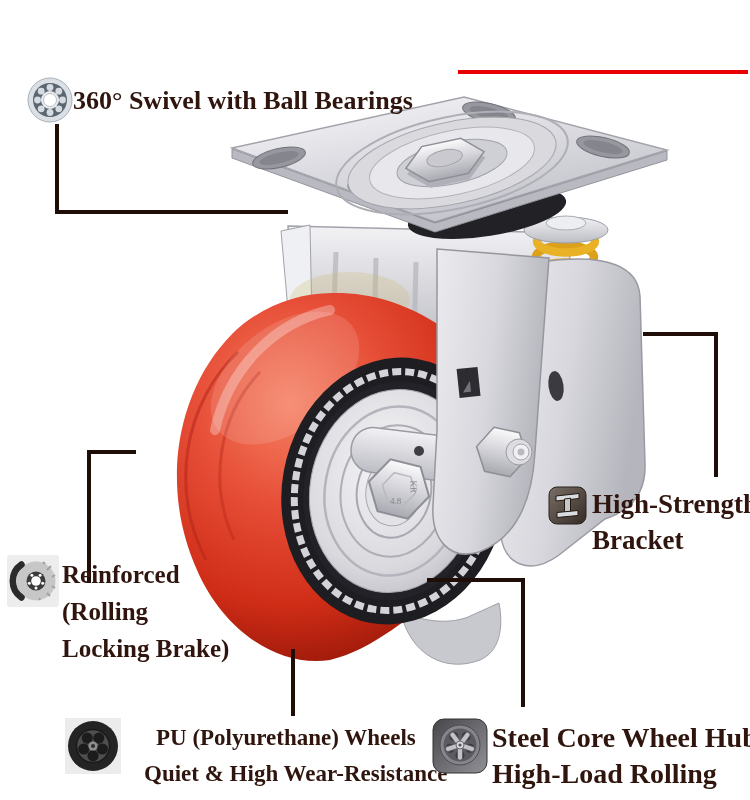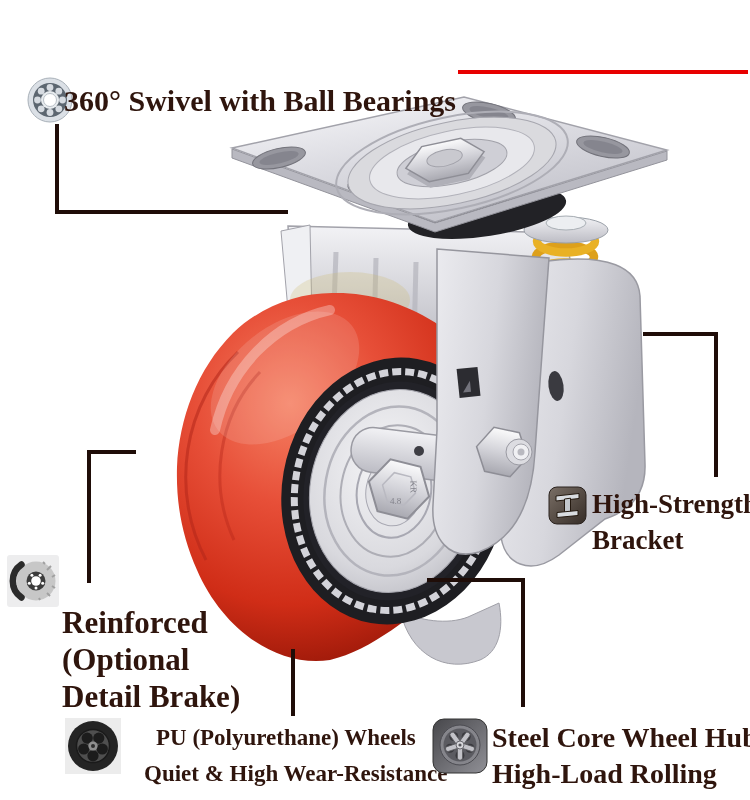--- a/index.html
+++ b/index.html
@@ -5,23 +5,23 @@
   html,body{margin:0;padding:0;background:#fff;}
   .canvas{position:relative;width:750px;height:800px;background:#fff;overflow:hidden;
           font-family:"Liberation Serif","DejaVu Serif",serif;}
   .stage{position:absolute;left:0;top:0;width:750px;height:800px;}
   .title{position:absolute;left:464px;top:5px;font-size:50px;line-height:1.1;
          color:var(--title-red,#e80000);white-space:nowrap;}
   .title-underline{position:absolute;left:458px;top:70px;width:290px;height:4px;
          background:var(--title-red,#e80000);}
   .callout-text{position:absolute;color:var(--label-text,#2f150d);font-weight:700;
          white-space:nowrap;}
-  .t-swivel{left:64px;top:84px;font-size:30px;line-height:34px;}
+  .t-swivel{left:73px;top:84px;font-size:26px;line-height:34px;}
   .t-bracket{left:592px;top:486px;font-size:27px;line-height:36px;}
-  .t-step{left:62px;top:556px;font-size:31px;line-height:37px;margin-top:48px;}
+  .t-step{left:62px;top:556px;font-size:25px;line-height:37px;}
   .t-pu{left:106px;top:720px;font-size:23px;line-height:36px;margin-left:38px;}
   .t-pu .indent{padding-left:12px;}
   .t-steel{left:492px;top:720px;font-size:28px;line-height:36px;}
   .icon{position:absolute;}
   .i-bearing{left:27px;top:77px;}
   .i-ibeam{left:548px;top:486px;}
   .i-brake{left:7px;top:555px;}
   .i-tire{left:65px;top:718px;}
   .i-alloy{left:432px;top:718px;}
 </style>
@@ -238,22 +238,22 @@
     <circle cx="29" cy="26" r="9.5" fill="#3b3b3b"></circle>
     <circle cx="29" cy="26" r="4.8" fill="#ffffff"></circle>
     <circle cx="29" cy="33" r="1.5" fill="#fff"></circle>
       <circle cx="22.3" cy="28.2" r="1.5" fill="#fff"></circle>
     <circle cx="24.9" cy="20.3" r="1.5" fill="#fff"></circle>
       <circle cx="33.1" cy="20.3" r="1.5" fill="#fff"></circle>
     <circle cx="35.7" cy="28.2" r="1.5" fill="#fff"></circle>
   </svg>
   <div class="callout-text t-step">
     <div>Reinforced</div>
-    <div>(Optional</div>
-    <div>Detail Brake)</div>
+    <div>(Rolling</div>
+    <div>Locking Brake)</div>
   </div>
 
   <svg class="icon i-tire" width="56" height="56" viewBox="0 0 56 56">
     <rect width="56" height="56" fill="#ececec"></rect>
     <circle cx="28" cy="28" r="25" fill="#242424"></circle>
     <circle cx="28" cy="28" r="16.5" fill="#4f4f4f"></circle>
     <circle cx="28" cy="37.8" r="5.6" fill="#1c1c1c"></circle>
       <circle cx="18.7" cy="31" r="5.6" fill="#1c1c1c"></circle>
     <circle cx="22.2" cy="20.1" r="5.6" fill="#1c1c1c"></circle>
       <circle cx="33.8" cy="20.1" r="5.6" fill="#1c1c1c"></circle>

